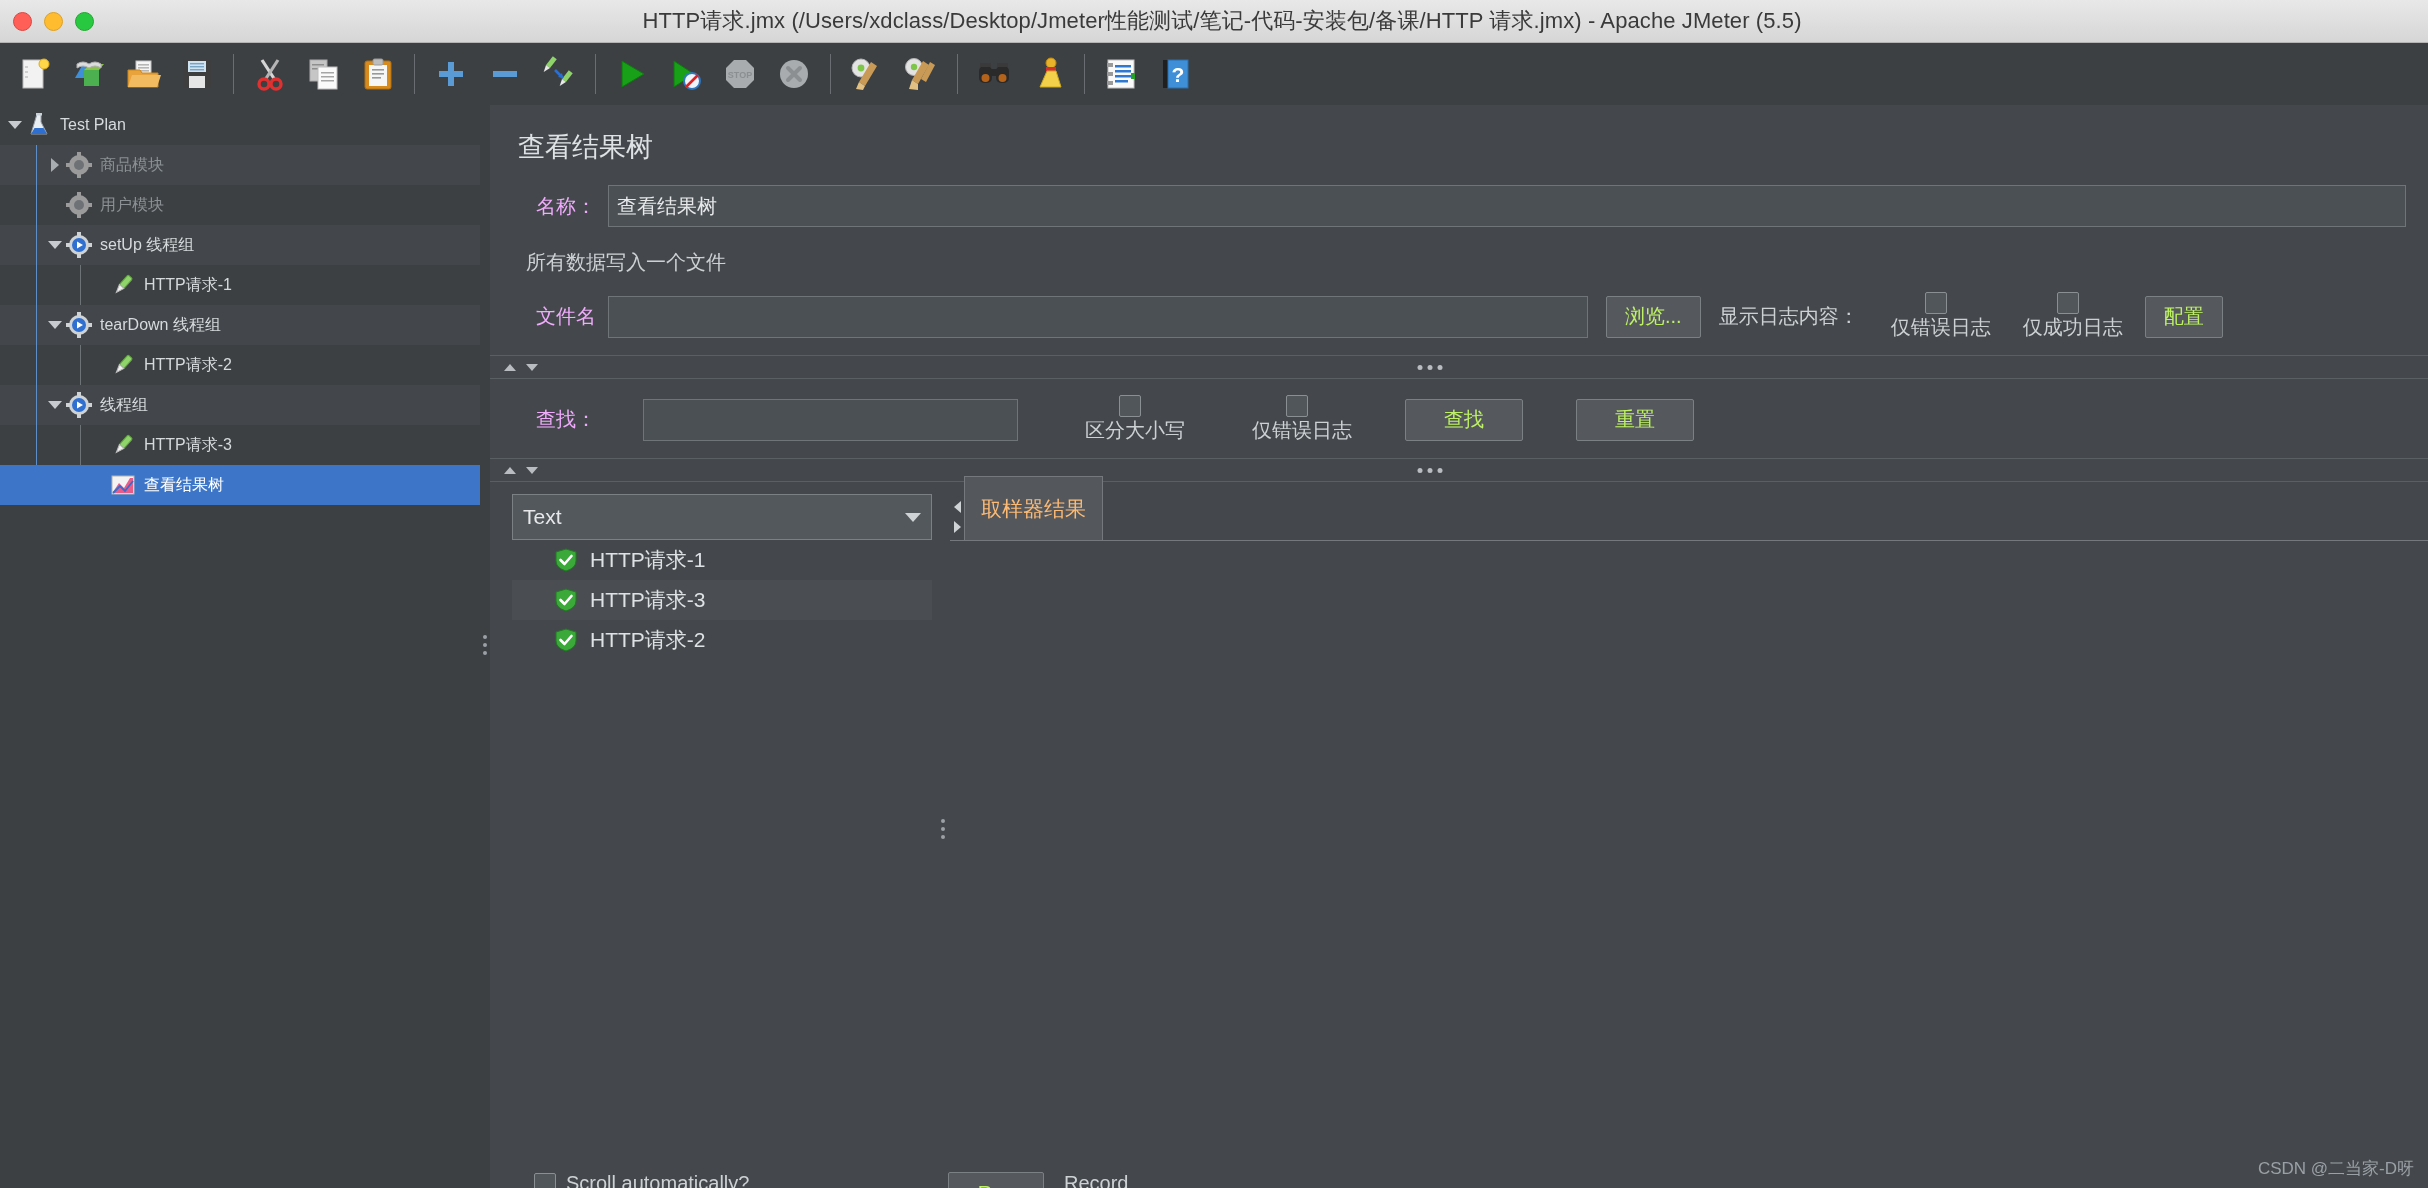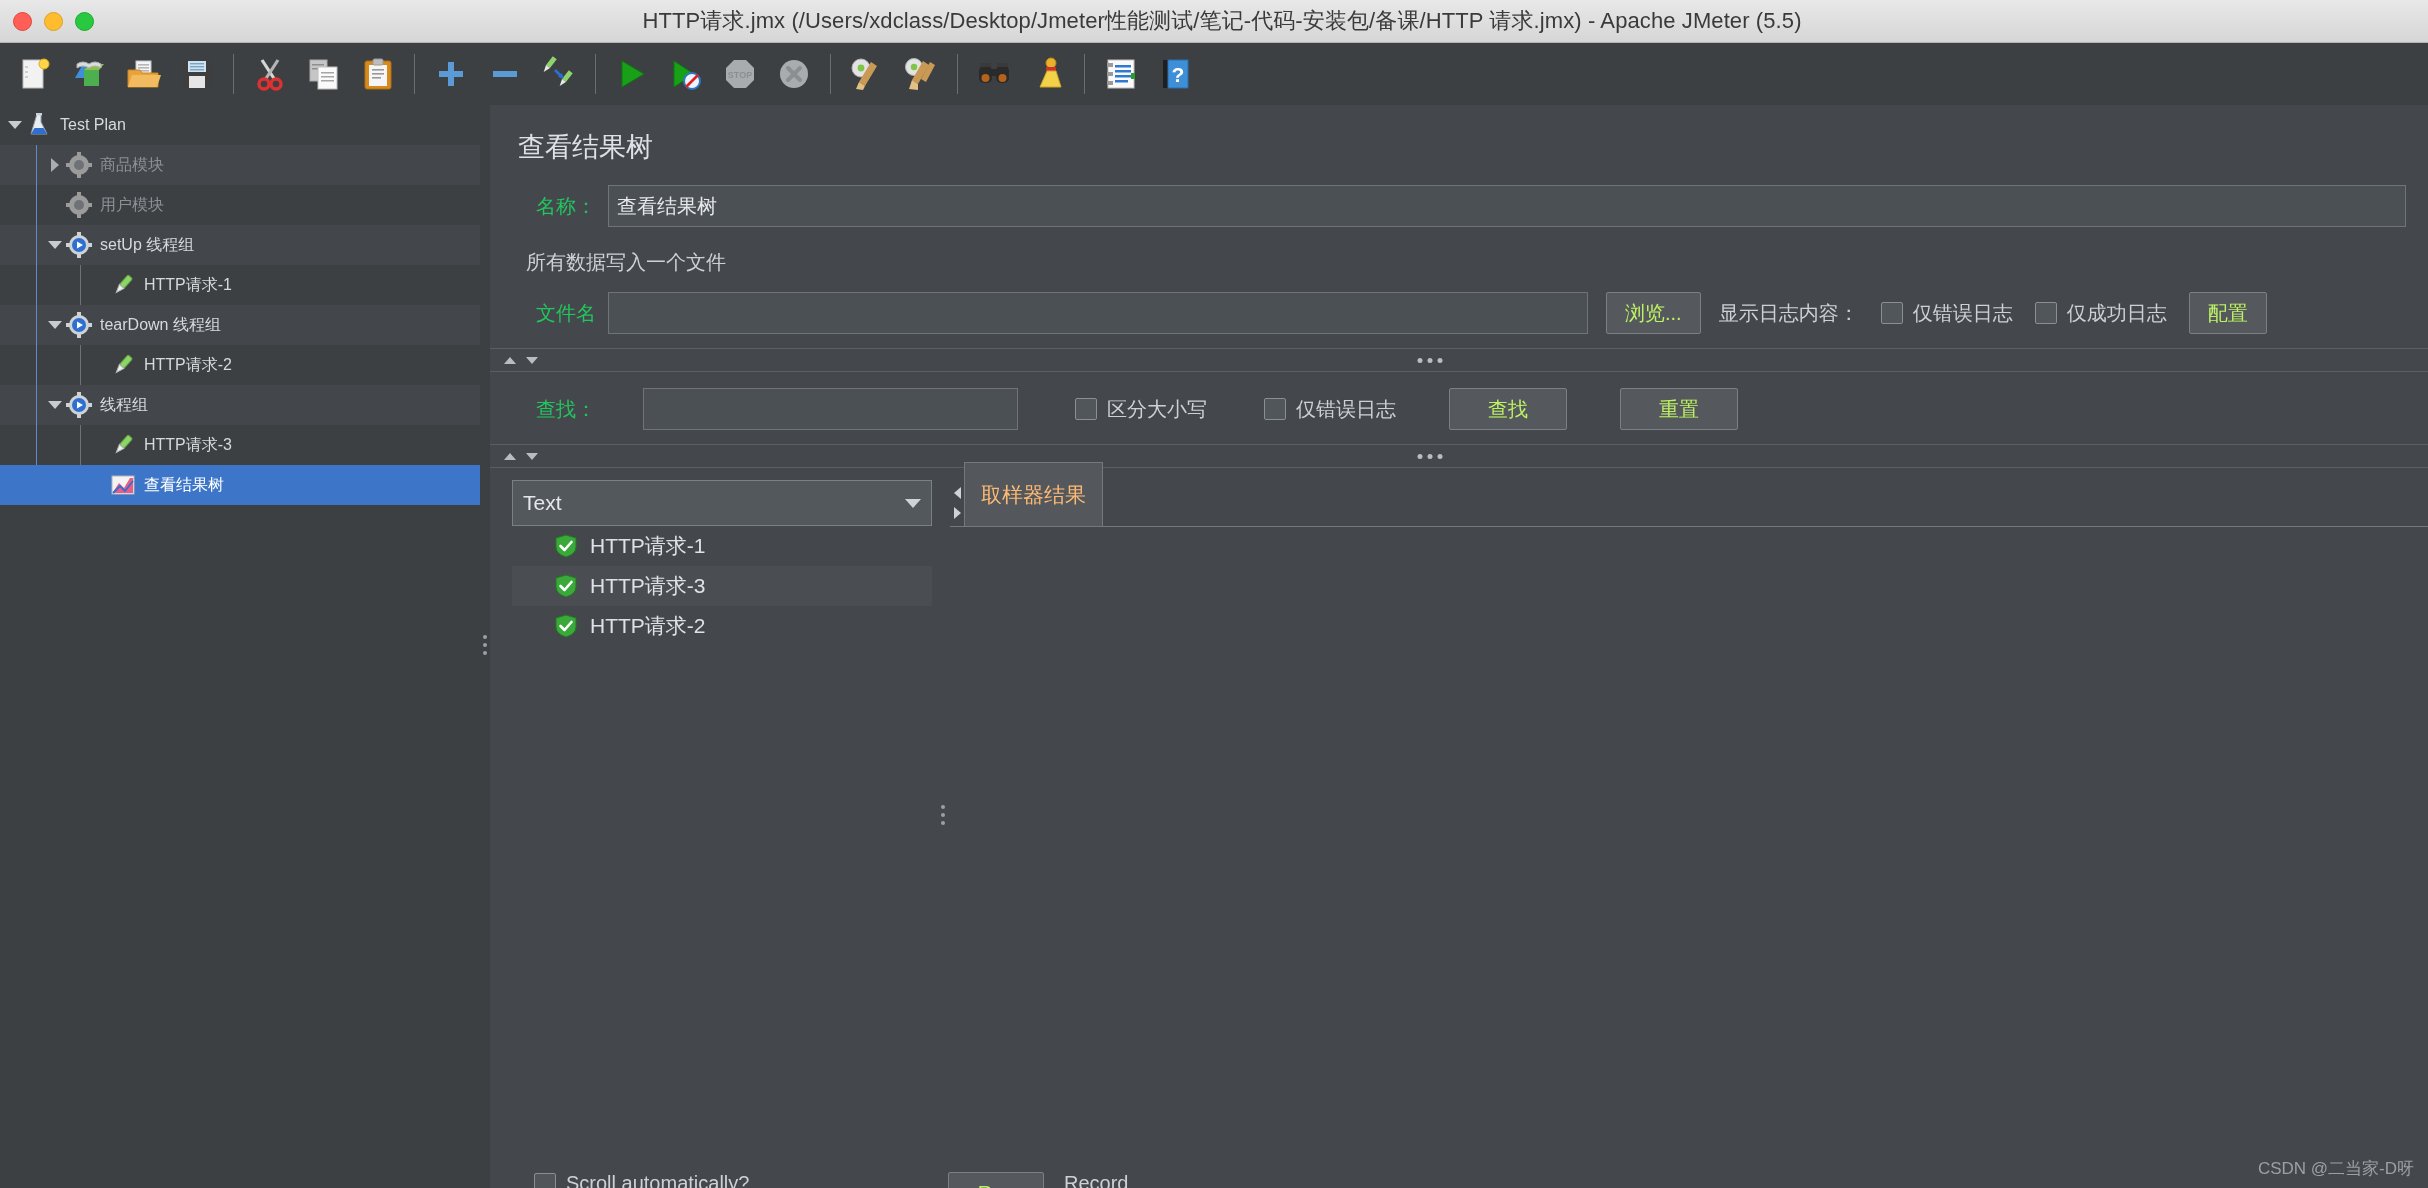--- a/index.html
+++ b/index.html
@@ -80,35 +80,35 @@
   .guide2 { position: absolute; top: 0; width: 1px; height: 100%; background: #6d7276; }
 
   
   .right-pane {
     position: absolute; left: 490px; top: 105px; width: 1938px; height: 1083px;
     background: #44484c; padding: 0;
   }
   .pane-title { font-size: 27px; color: #dfe2e5; padding: 24px 0 0 28px; }
 
   .form-row { display: flex; align-items: center; padding: 0 22px; margin-top: 20px; }
-  .form-label { font-size: 20px; color: #22c55e; width: 96px; text-align: right; padding-right: 12px; flex: 0 0 auto; }
+  .form-label { font-size: 20px; color: #f0abfc; width: 96px; text-align: right; padding-right: 12px; flex: 0 0 auto; }
   .field {
     background: #4b5054; border: 1px solid #6f7478; height: 42px;
     color: #e6e8ea; font-size: 20px; padding: 0 8px; flex: 1 1 auto;
     display: flex; align-items: center;
   }
   .section-label { font-size: 20px; color: #cdd1d4; padding: 22px 0 0 36px; }
 
   .file-row { display: flex; align-items: center; padding: 0 22px; margin-top: 16px; gap: 0; }
   .btn {
     background: #55595d; border: 1px solid #7b8084; color: #bef264;
     font-size: 20px; height: 42px; padding: 0 18px;
     display: flex; align-items: center; justify-content: center; border-radius: 2px;
   }
-  .cb-wrap { display: flex; align-items: center; margin-left: 22px; }
+  .cb-wrap { display: flex; align-items: center; margin-left: 22px; flex-direction: column; }
   .cb { width: 22px; height: 22px; background: #51565a; border: 1px solid #8a8f93; border-radius: 2px; }
   .cb-label { font-size: 20px; color: #cdd1d4; margin-left: 10px; }
 
   .divider-bar {
     position: relative; height: 24px; margin-top: 14px;
     border-top: 1px solid #5a5f63; border-bottom: 1px solid #5a5f63;
     background: #44484c; display: flex; align-items: center;
   }
   .arrows { margin-left: 14px; display: flex; gap: 10px; align-items: center; }
   .mini-tri { width: 0; height: 0; }

